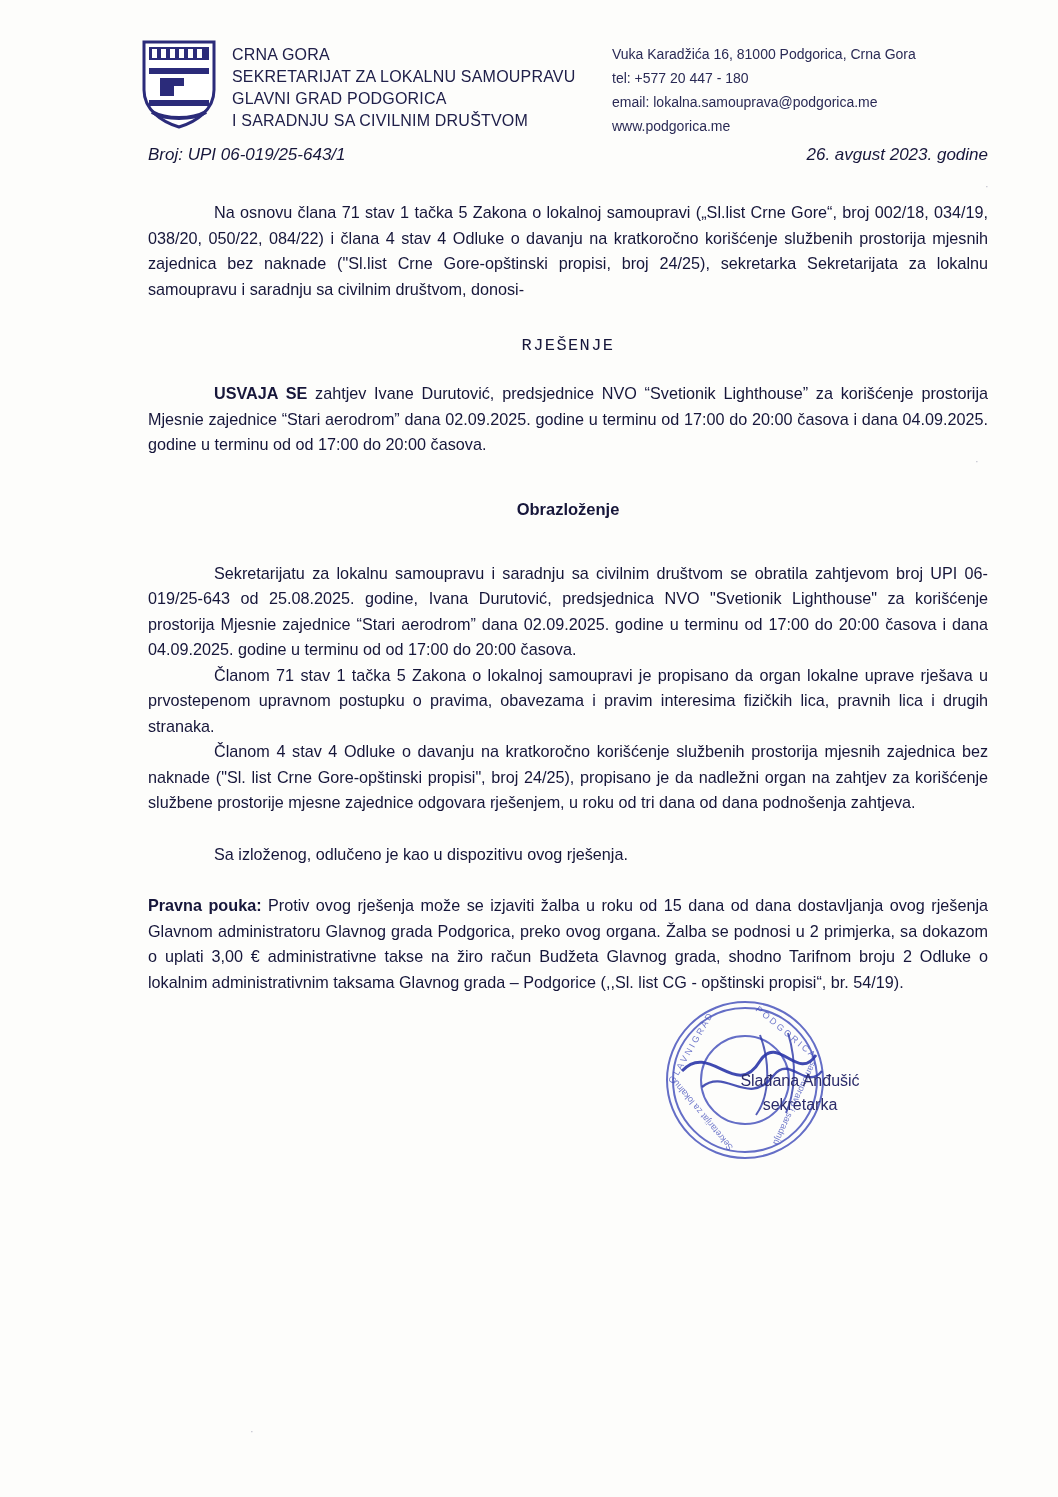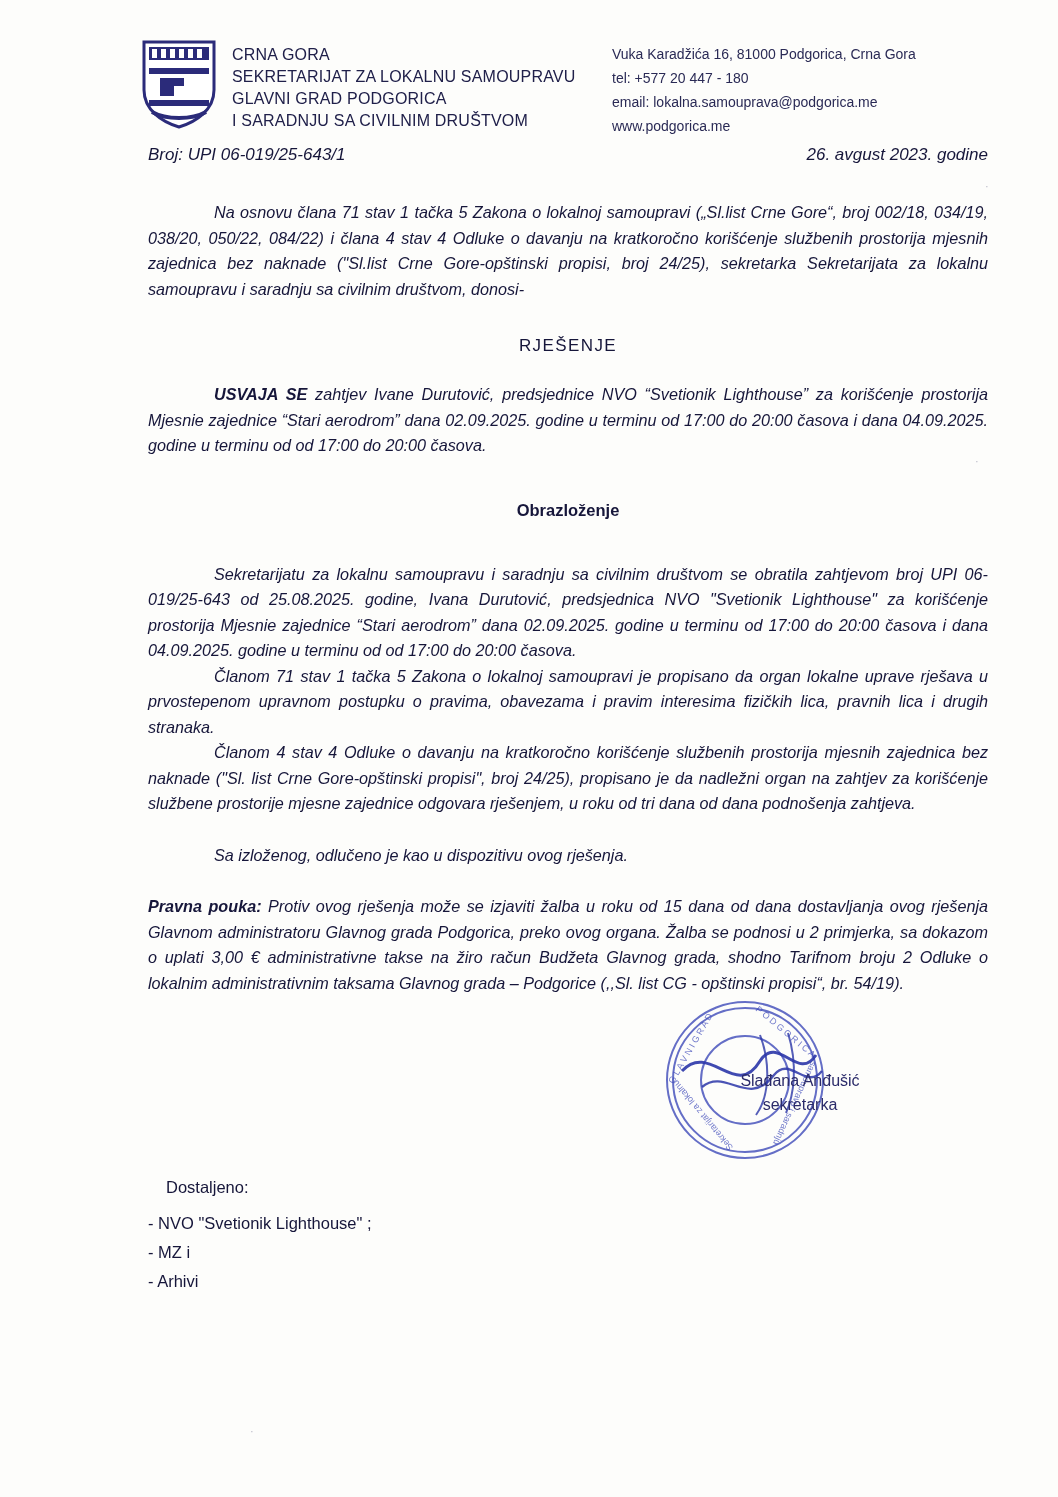--- a/index.html
+++ b/index.html
@@ -87,31 +87,31 @@
     left: 148px;
     width: 840px;
   }
   p.para {
     margin: 0 0 0 0;
     font-size: 16.2px;
     line-height: 25.5px;
     text-align: justify;
     color: #16163a;
     text-indent: 66px;
-    font-style: italic;
   }
   p.para.noindent { text-indent: 0; }
   .spacer-md { height: 26px; }
   .spacer-lg { height: 34px; }
   .center-title {
     text-align: center;
     font-size: 17px;
     letter-spacing: 1.4px;
     color: #16163a;
     margin: 0;
+    font-family: Liberation Mono, monospace;
   }
   .center-sub {
     text-align: center;
     font-size: 16.5px;
     font-weight: bold;
     color: #16163a;
     margin: 16px;
   }
   .b { font-weight: bold; margin-top: 21px; }
   
@@ -264,24 +264,18 @@
         <path d="M62 112 C86 92 108 134 134 100 C150 80 166 116 182 96" fill="none" stroke="#2b36a8" stroke-width="2.3" opacity="0.85"></path>
         <path d="M120 60 C132 92 128 124 116 140" fill="none" stroke="#2b36a8" stroke-width="2" opacity="0.8"></path>
         <path d="M148 58 C158 90 154 120 146 138" fill="none" stroke="#2b36a8" stroke-width="2" opacity="0.8"></path>
       </svg>
     </div>
 
     <div class="sig-name">Slađana Anđušić</div>
     <div class="sig-role">sekretarka</div>
   </div>
 
-  <div class="dist">
-    <div class="dist-title">Dostaljeno:</div>
-    <div class="dist-item">- NVO "Svetionik Lighthouse" ;</div>
-    <div class="dist-item">- MZ i</div>
-    <div class="dist-item">- Arhivi</div>
-  </div>
 
   <span class="scan-mark" style="top:180px; left:985px;">·</span>
   <span class="scan-mark" style="top:455px; left:975px;">·</span>
   <span class="scan-mark" style="top:1425px; left:250px;">·</span>
 
 </div>
 
 </body></html>

